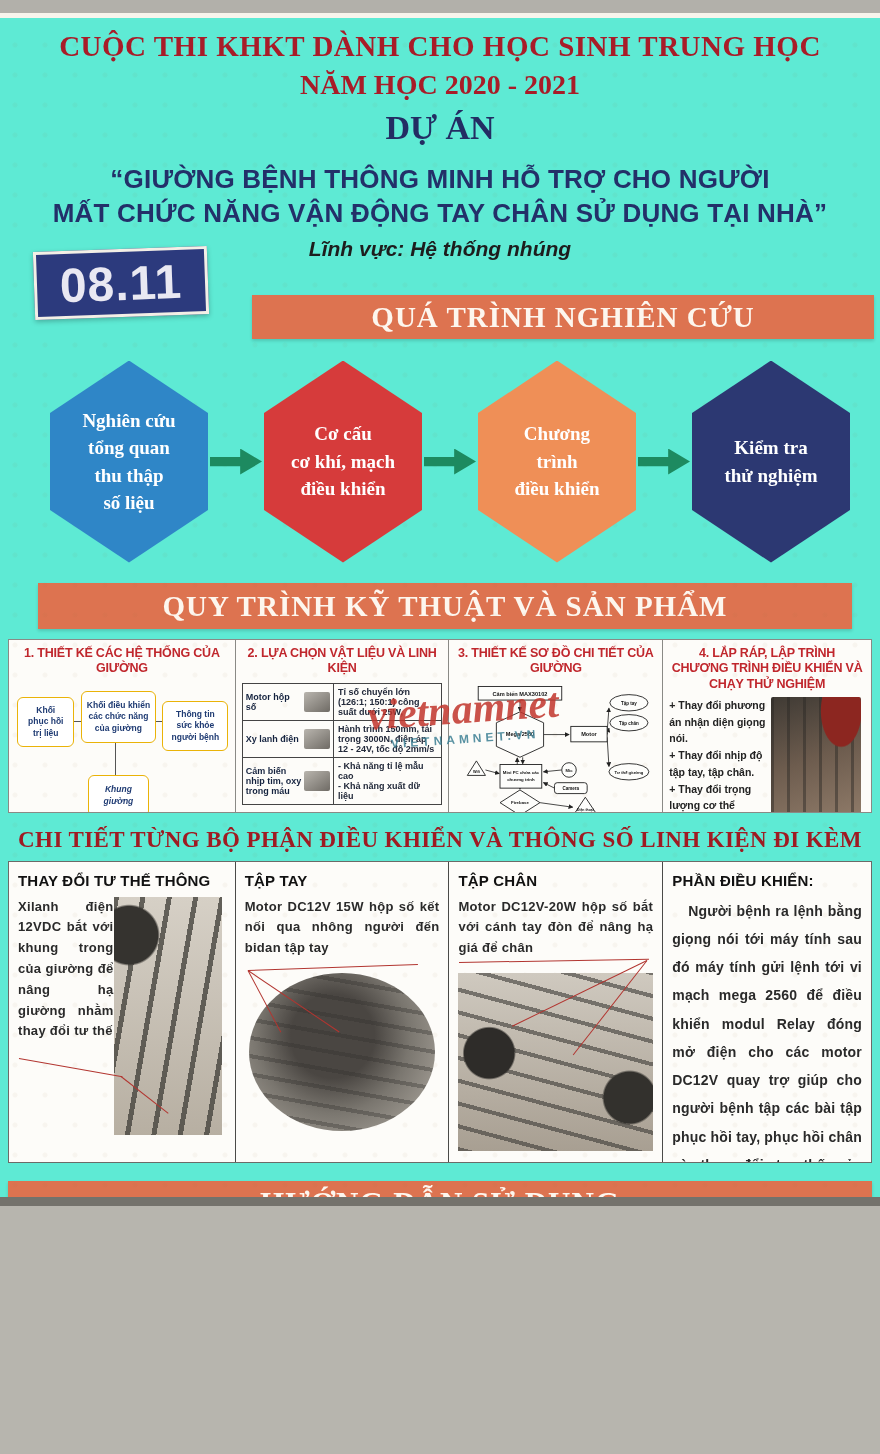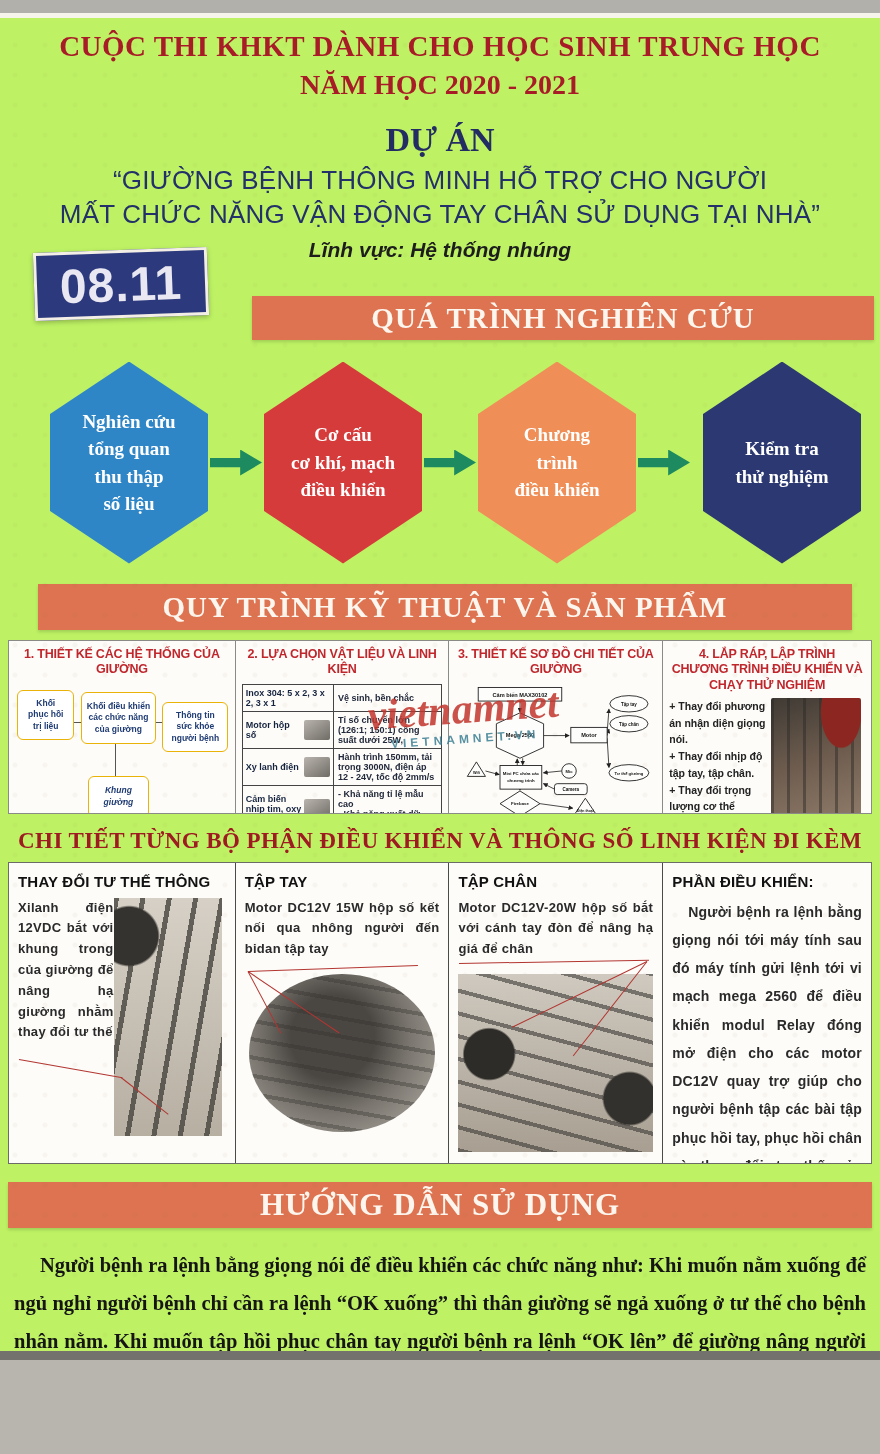--- a/index.html
+++ b/index.html
@@ -1,51 +1,51 @@
 <!DOCTYPE html>
 <html><head>
 <meta charset="utf-8">
 <style>
   html,body{margin:0;padding:0;}
   body{width:880px;height:1454px;background:#b7b5ae;font-family:"Liberation Sans",sans-serif;overflow:hidden;}
-  .poster{position:relative;width:880px;height:1360px;background:#bef264;overflow:hidden;}
+  .poster{position:relative;width:880px;height:1206px;background:#5eead4;overflow:hidden;}
   .wall-top{position:absolute;top:0;left:0;right:0;height:13px;background:#b2b0aa;}
   .board-edge{position:absolute;top:13px;left:0;right:0;height:5px;background:#f7f4ec;}
   .wall-bottom{position:absolute;bottom:0;left:0;right:0;height:9px;background:#74726c;}
   .texture{position:absolute;inset:0;pointer-events:none;
     background-image:radial-gradient(circle,rgba(150,110,60,.05) 0 2px,transparent 3px);
     background-size:30px 30px;}
 
   
   .hdr{position:relative;text-align:center;padding-top:30px;}
   .hdr-line1{font-family:"Liberation Serif",serif;font-weight:bold;color:#a81c28;font-size:29px;letter-spacing:.5px;}
   .hdr-line2{font-family:"Liberation Serif",serif;font-weight:bold;color:#a81c28;font-size:28px;margin-top:6px;}
-  .hdr-duan{font-family:"Liberation Serif",serif;font-weight:bold;color:#232d63;font-size:34px;margin-top:20px;}
-  .hdr-title{font-weight:normal;color:#233069;font-size:26px;line-height:1.3;margin-top:5px;letter-spacing:.2px;}
+  .hdr-duan{font-family:"Liberation Serif",serif;font-weight:bold;color:#232d63;font-size:34px;margin-top:8px;}
+  .hdr-title{font-weight:bold;color:#233069;font-size:26px;line-height:1.3;margin-top:16px;letter-spacing:.2px;}
   .hdr-field{font-weight:bold;font-style:italic;color:#1d1d1d;font-size:21px;margin-top:6px;}
 
   
   .code-row{position:relative;height:84px;margin-top:4px;}
   .badge{position:absolute;left:34px;top:-16px;width:168px;height:62px;background:#2c3a7d;
     border:3px solid #f3efe6;transform:rotate(-2deg);display:flex;align-items:center;justify-content:center;
     box-shadow:0 2px 5px rgba(0,0,0,.25);}
   .badge span{color:#e9e8f2;font-size:48px;font-weight:bold;letter-spacing:1px;}
   .banner{background:#dd7350;color:#fdf6ee;font-family:"Liberation Serif",serif;font-weight:bold;
     text-align:center;letter-spacing:1px;box-shadow:0 2px 3px rgba(0,0,0,.15);}
   .banner1{position:absolute;left:252px;right:6px;top:30px;height:44px;line-height:44px;font-size:29px;}
 
   
   .hex-row{position:relative;height:210px;margin-top:8px;display:flex;align-items:center;justify-content:flex-start;padding-left:50px;}
   .hex{width:158px;height:202px;clip-path:polygon(50% 0,100% 26%,100% 74%,50% 100%,0 74%,0 26%);
     display:flex;align-items:center;justify-content:center;text-align:center;}
   .hex span{color:#fff;font-family:"Liberation Serif",serif;font-weight:bold;font-size:19px;line-height:1.45;white-space:pre-line;}
   .hex-0{background:#2f86c7;}
   .hex-1{background:#d63b3b;}
   .hex-2{background:#ef8f57;}
-  .hex-3{background:#2c3872;margin-left:11px;}
+  .hex-3{background:#2c3872;}
   .flow-arrow{width:52px;height:26px;background:#1d8a60;margin:0 2px;
     clip-path:polygon(0 32%,58% 32%,58% 0,100% 50%,58% 100%,58% 68%,0 68%);flex:none;}
 
   .banner2{margin:16px 28px 0 38px;height:46px;line-height:46px;font-size:29px;}
   .banner3{margin:18px 8px 0 8px;height:46px;line-height:46px;font-size:31px;}
 
   
   .row1{display:flex;margin:10px 8px 0 8px;height:172px;background:#fdfcf9;border:1px solid #8a8a86;justify-content:center;}
   .row1 .panel{border-right:1px solid #8a8a86;padding:6px 6px 4px 6px;box-sizing:border-box;position:relative;overflow:hidden;}
   .row1 .panel:last-child{border-right:none;}
@@ -175,43 +175,37 @@
 
   <div class="banner banner2">QUY TRÌNH KỸ THUẬT VÀ SẢN PHẨM</div>
 
   <div class="row1">
 
     <div class="panel p-w1">
       <div class="ptitle">1. THIẾT KẾ CÁC HỆ THỐNG CỦA GIƯỜNG</div>
       <div class="fc1">
         <div class="ln" style="left:26%;top:36px;width:44%;height:1px;"></div>
         <div class="ln" style="left:47%;top:52px;width:1px;height:38px;"></div>
-        <div class="bx" style="left:1%;top:4px;width:24%;height:44px;">Khối
+        <div class="bx" style="left:1%;top:12px;width:24%;height:44px;">Khối
 phục hồi
 trị liệu</div>
         <div class="bx" style="left:31%;top:6px;width:32%;height:46px;">Khối điều khiển
 các chức năng
 của giường</div>
         <div class="bx" style="left:69%;top:16px;width:28%;height:44px;">Thông tin
 sức khỏe
 người bệnh</div>
         <div class="bx" style="left:34%;top:90px;width:26%;height:36px;font-style:italic;">Khung
 giường</div>
       </div>
     </div>
 
     <div class="panel p-w2">
       <div class="ptitle">2. LỰA CHỌN VẬT LIỆU VÀ LINH KIỆN</div>
       <div class="tbl">
-        <div class="trow">
-          <div class="tname">
-              <span class="nm">Inox 304: 5 x 2, 3 x 2, 3 x 1</span>
-            </div>
-          <div class="tdesc">Vệ sinh, bền chắc</div>
-        </div>
         <div class="trow">
           <div class="tname">
               <span class="nm">Motor hộp số</span>
               <span class="thumb"></span>
             </div>
           <div class="tdesc">Tỉ số chuyển lớn (126:1; 150:1) công suất dưới 25W,</div>
         </div>
         <div class="trow">
           <div class="tname">
               <span class="nm">Xy lanh điện</span>

